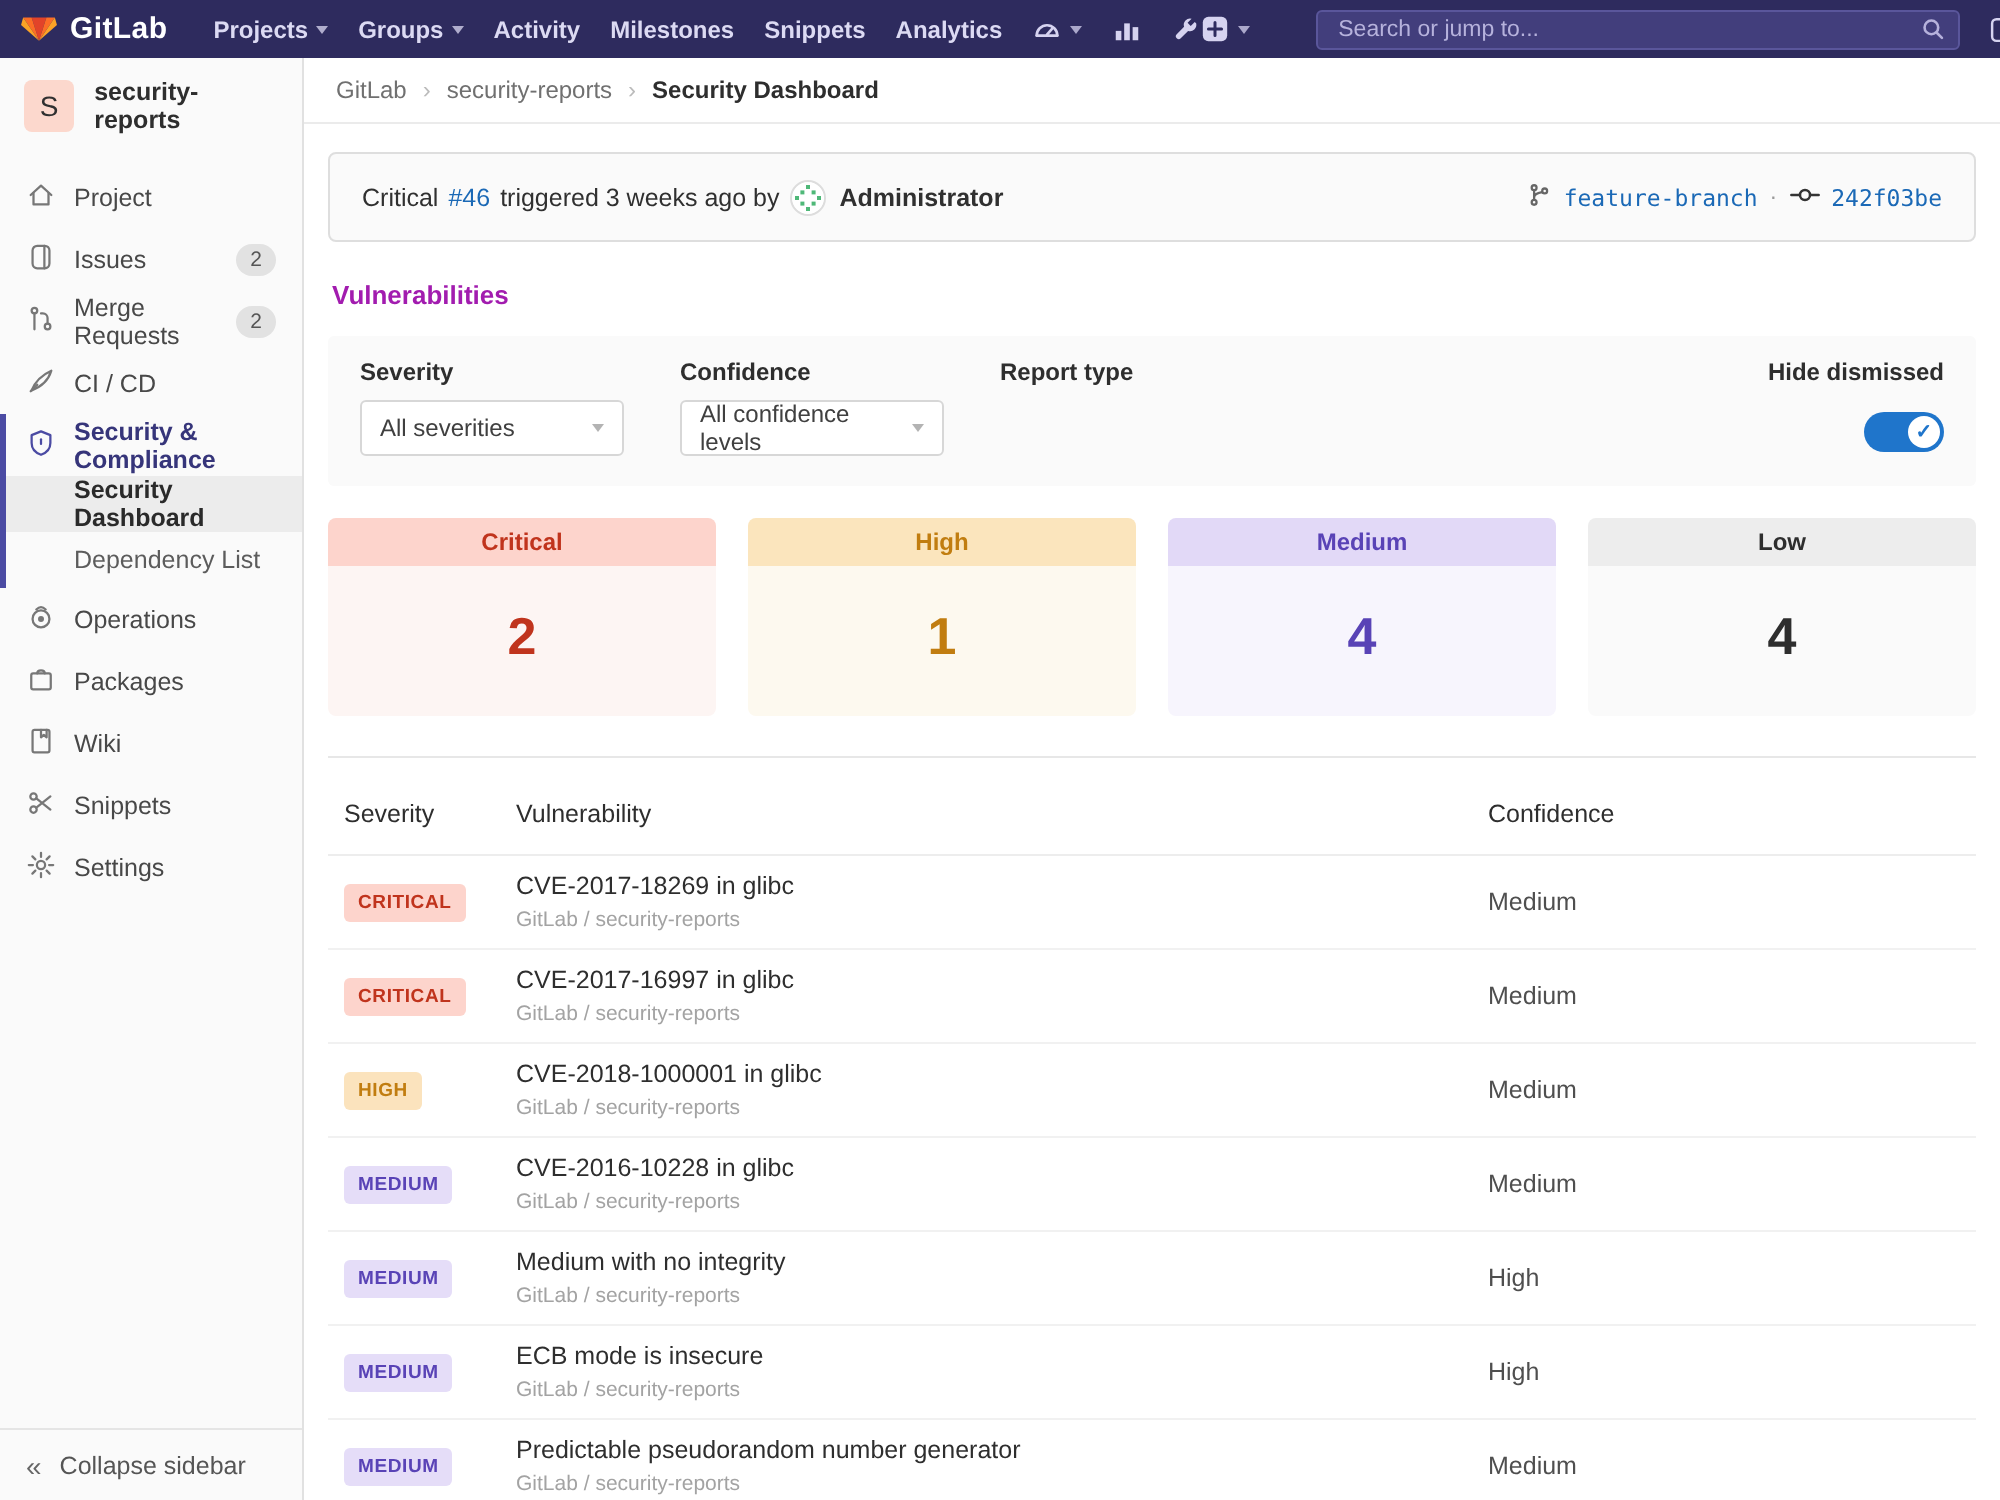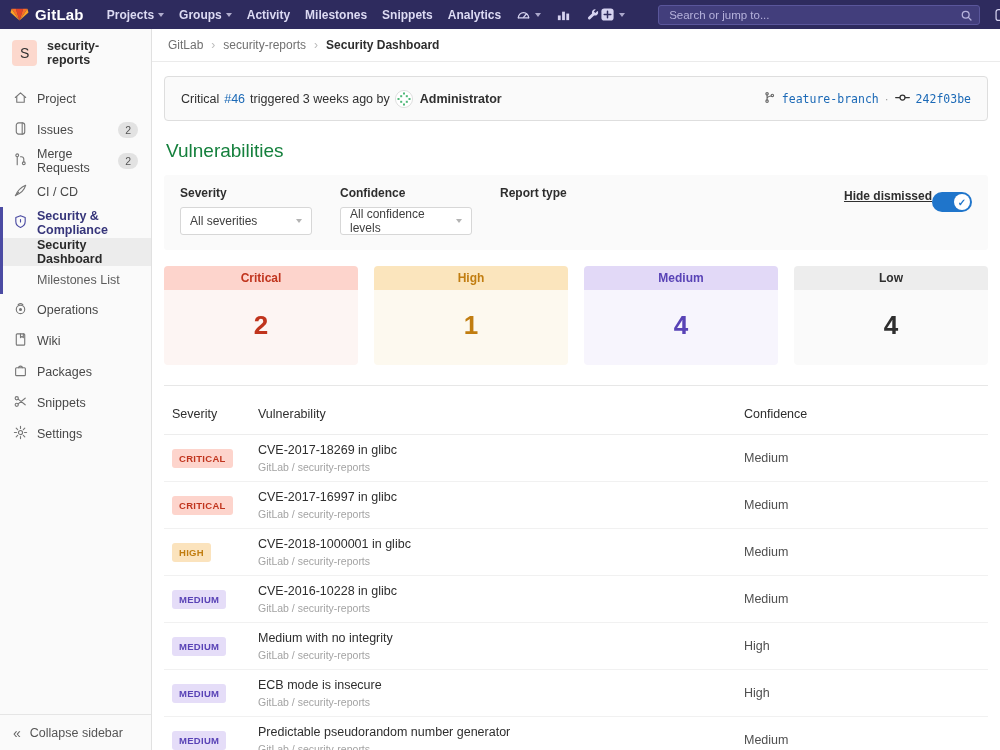--- a/index.html
+++ b/index.html
@@ -61,30 +61,30 @@
   .pipeline-card { margin-top:14px; border:1px solid #dedede; background:#fafafa; border-radius:4px; height:45px;
                    display:flex; align-items:center; padding:0 16px; font-size:12.5px; color:#303030; }
   .pl-left { display:flex; align-items:center; gap:5px; }
   .link-blue { color:#1b69b6; cursor:pointer; }
   .author-name { font-weight:700; margin-left:2px; }
   .pl-right { margin-left:auto; display:flex; align-items:center; gap:6px; font-family:"DejaVu Sans Mono", monospace;
               font-size:11.5px; }
   .mono-link { color:#1b69b6; cursor:pointer; font-family:inherit; }
   .dot-sep { color:#999; font-family:"Liberation Sans", sans-serif; }
 
-  .page-title { font-size:19px; font-weight:400; color:#15803d; margin:19px 2px 13px 2px; }
+  .page-title { font-size:13px; font-weight:700; color:#a21caf; margin:19px 2px 13px 2px; }
 
   .filters { background:#fafafa; border-radius:3px; padding:11px 16px 15px 16px; display:flex; align-items:flex-start; }
   .filter-group { margin-right:28px; }
   .filter-label { font-size:12px; font-weight:700; color:#2e2e2e; margin-bottom:7px; }
   .select-box { width:132px; height:28px; border:1px solid #d7d7d7; border-radius:3px; background:#fff;
                 display:flex; align-items:center; justify-content:space-between; padding:0 9px; font-size:12px;
                 color:#404040; cursor:pointer; }
   .select-box .chev { color:#999; }
-  .toggle-group { margin-left:auto; display:flex; flex-direction:row; align-items:center;text-decoration:underline; }
+  .toggle-group { margin-left:auto; display:flex; flex-direction:column; align-items:flex-end; }
   .toggle { width:40px; height:20px; border-radius:10px; background:#1f75cb; position:relative; margin-top:6px; cursor:pointer; }
   .toggle-knob { position:absolute; right:2px; top:2px; width:16px; height:16px; border-radius:50%; background:#fff;
                  color:#1f75cb; font-size:10px; font-weight:700; display:flex; align-items:center; justify-content:center; }
 
   .cards { display:flex; gap:16px; margin-top:16px; }
   .card { flex:1; border-radius:4px; overflow:hidden; text-align:center; }
   .card-header { padding:5px 0; font-size:12px; font-weight:700; }
   .card-body { padding:20px 0 24px 0; font-size:26px; font-weight:700; }
   .card-critical .card-header { background:#fdd4cc; color:#c0341d; }
   .card-critical .card-body  { background:#fdf5f3; color:#c0341d; }
@@ -251,45 +251,45 @@
       <span><svg class="side-icon section-active-label-icon" width="15" height="15" viewBox="0 0 16 16">
             <path d="M8 1.8 L13 3.8 V8 C13 11 11 13.2 8 14.3 C5 13.2 3 11 3 8 V3.8 Z"></path>
             <path d="M8 6 v2.5"></path>
           </svg></span>
       <span>Security &amp; Compliance</span>
     </div>
     <div class="sub-item active">
       <span>Security Dashboard</span>
     </div>
     <div class="sub-item">
-      <span>Milestones List</span>
+      <span>Dependency List</span>
     </div>
   </div>
 
   <div class="nav-item">
     <span><svg class="side-icon" width="15" height="15" viewBox="0 0 16 16">
           <circle cx="8" cy="9" r="4.5"></circle>
           <path d="M5.5 4 Q8 1.5 10.5 4"></path>
           <circle cx="8" cy="9" r="1" fill="#777"></circle>
         </svg></span>
     <span>Operations</span>
   </div>
   <div class="nav-item">
     <span><svg class="side-icon" width="15" height="15" viewBox="0 0 16 16">
+          <rect x="2.8" y="5" width="10.4" height="8.5" rx="1"></rect>
+          <path d="M6 5 C6 2.8 10 2.8 10 5"></path>
+        </svg></span>
+    <span>Packages</span>
+  </div>
+  <div class="nav-item">
+    <span><svg class="side-icon" width="15" height="15" viewBox="0 0 16 16">
           <rect x="3.5" y="2" width="9" height="12" rx="1"></rect>
           <path d="M8 2 v4 l1.5-1.2 L11 6 V2"></path>
         </svg></span>
     <span>Wiki</span>
-  </div>
-  <div class="nav-item">
-    <span><svg class="side-icon" width="15" height="15" viewBox="0 0 16 16">
-          <rect x="2.8" y="5" width="10.4" height="8.5" rx="1"></rect>
-          <path d="M6 5 C6 2.8 10 2.8 10 5"></path>
-        </svg></span>
-    <span>Packages</span>
   </div>
   <div class="nav-item">
     <span><svg class="side-icon" width="15" height="15" viewBox="0 0 16 16">
           <circle cx="4" cy="4.5" r="1.7"></circle>
           <circle cx="4" cy="11.5" r="1.7"></circle>
           <path d="M5.5 5.5 L13 11.5 M5.5 10.5 L13 4.5"></path>
         </svg></span>
     <span>Snippets</span>
   </div>
   <div class="nav-item">

